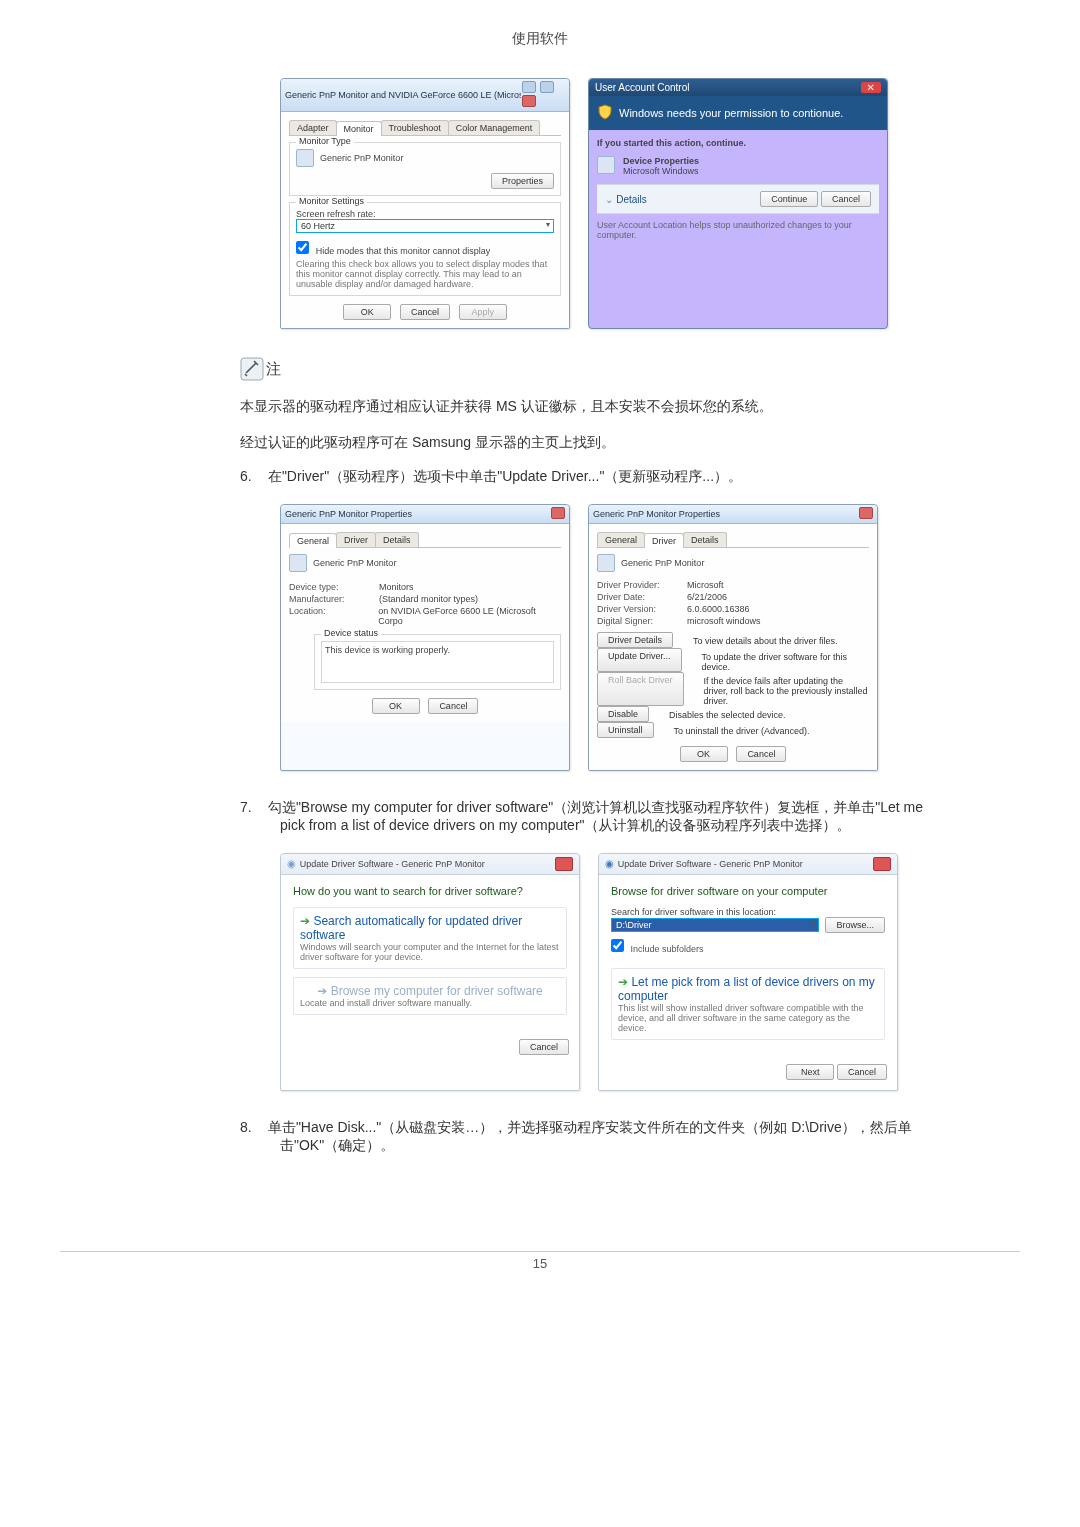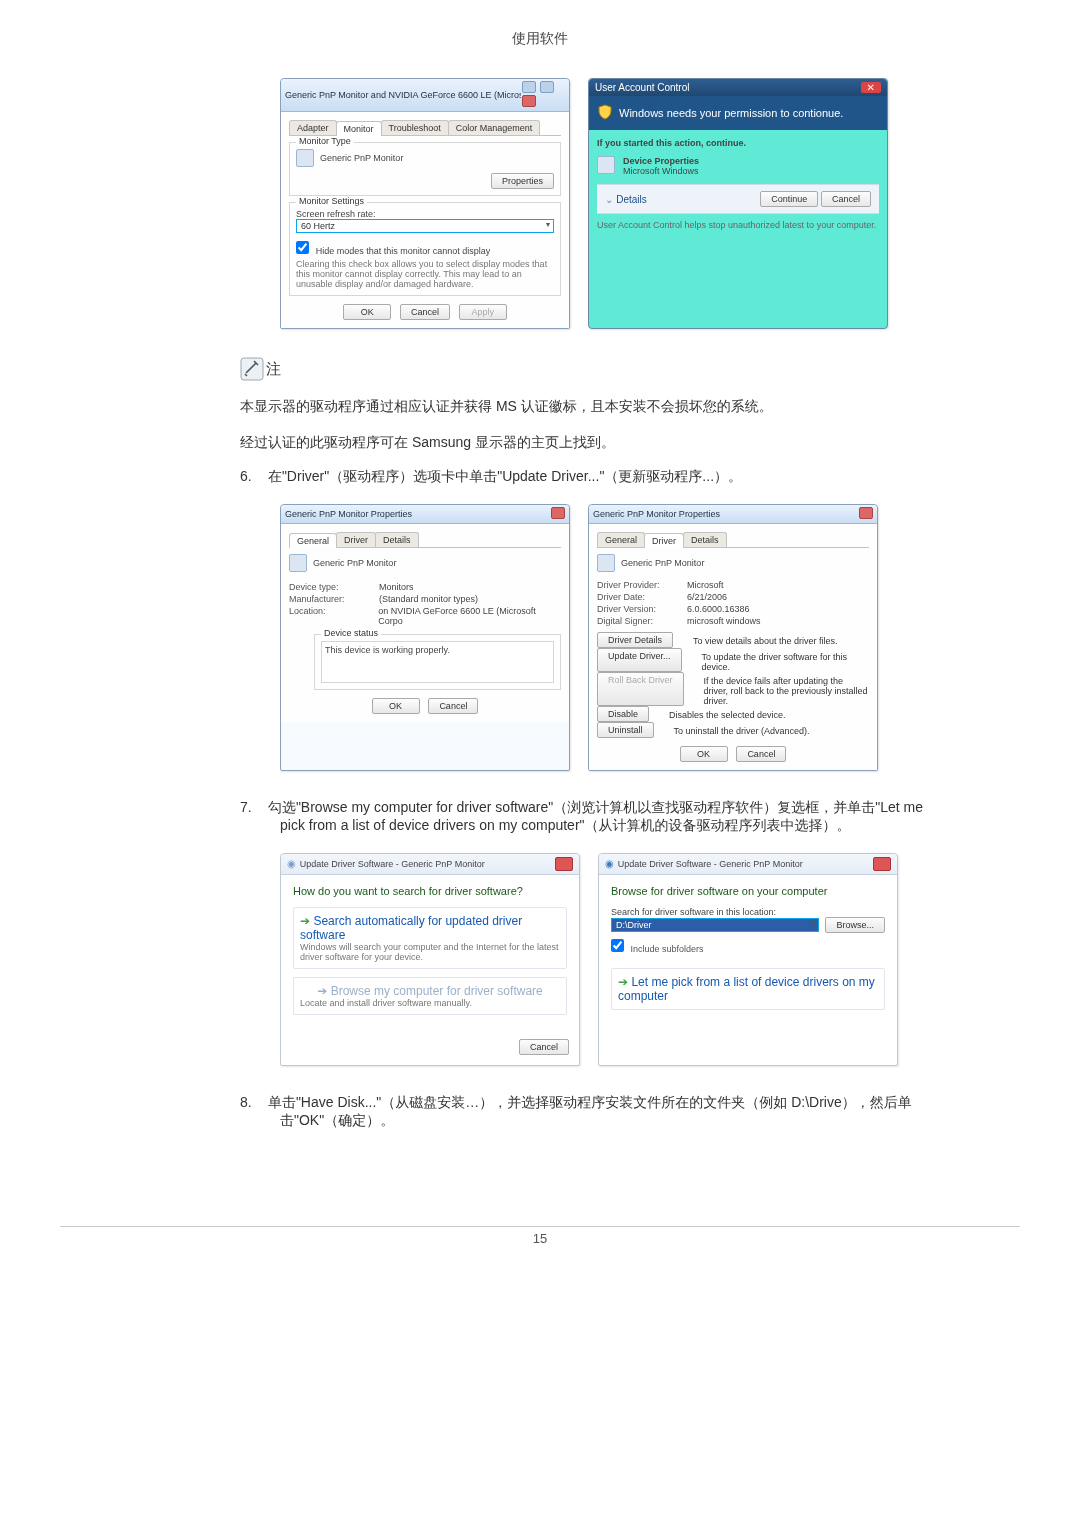--- a/index.html
+++ b/index.html
@@ -90,21 +90,21 @@
     border:1px solid #0ea5e9; background:#fff; padding:1px 14px 1px 4px;
     font-size:9px; display:block; width:100%; position:relative;
   }
   .select:after{content:"▾"; position:absolute; right:3px; top:0; font-size:8px; color:#555;}
   .cbx { margin-right:4px; }
   .win-buttons { text-align:center; margin-top:8px; }
   .win-buttons .btn{ margin:0 3px; }
 
   .uac {
     border:1px solid #6b88a8; border-radius:4px; width:300px;
-    background:#5eead4; box-shadow:1px 1px 2px rgba(0,0,0,.12);
+    background:#c4b5fd; box-shadow:1px 1px 2px rgba(0,0,0,.12);
     font-size:10px;
   }
   .uac-title{
     background:linear-gradient(#2e5e92,#1f4872); color:#fff;
     padding:3px 6px; border-radius:4px 4px 0 0; display:flex;
     justify-content:space-between; align-items:center; font-size:10px;
   }
   .uac-title .close{ background:#d44; color:#fff; padding:0 6px; border-radius:2px;}
   .uac-banner{
     background:#1f5588; color:#fff; padding:8px 8px; display:flex; gap:6px;
@@ -241,21 +241,21 @@
         <div class="detail-row">
           <span>
             <span style="color:#6a89ad;">⌄</span>
             <span class="link">Details</span>
           </span>
           <span>
             <span class="btn">Continue</span>
             <span class="btn">Cancel</span>
           </span>
         </div>
-        <div class="foot-note">User Account Control helps stop unauthorized latest to your computer.</div>
+        <div class="foot-note">User Account Location helps stop unauthorized changes to your computer.</div>
       </div>
     </div>
   </div>
 
   <div class="content-indent">
     <div class="note-icon">
       <svg viewBox="0 0 24 24">
           <rect x="1" y="1" width="22" height="22" rx="3" fill="#eef1f4" stroke="#9aa7b4"></rect>
           <path d="M6 16 L16 6 M14 4 l4 4 M5 17 l2 2" stroke="#4a5a6a" stroke-width="1.6" fill="none"></path>
         </svg>
@@ -416,21 +416,26 @@
         <div class="path-combo">
           <div class="select" style="background:#2b5ea6;color:#fff;">D:\Driver</div>
           <span class="btn">Browse...</span>
         </div>
         <div class="chk-row">
           <input type="checkbox" checked="" class="cbx" style="">
           <span>Include subfolders</span>
         </div>
         <div class="opt" style="margin-top:14px;">
           <div class="ot"><span style="color:#39a23d;">➔ </span><span>Let me pick from a list of device drivers on my computer</span></div>
-        </div>
+          <div class="od">This list will show installed driver software compatible with the device, and all driver software in the same category as the device.</div>
+        </div>
+      </div>
+      <div class="wiz-foot">
+        <span class="btn">Next</span>
+        <span class="btn">Cancel</span>
       </div>
     </div>
   </div>
 
   <div class="content-indent list-row">
     <span class="list-num">8.</span>
     <span>单击"Have Disk..."（从磁盘安装…），并选择驱动程序安装文件所在的文件夹（例如 D:\Drive），然后单击"OK"（确定）。</span>
   </div>
 
 </div>

